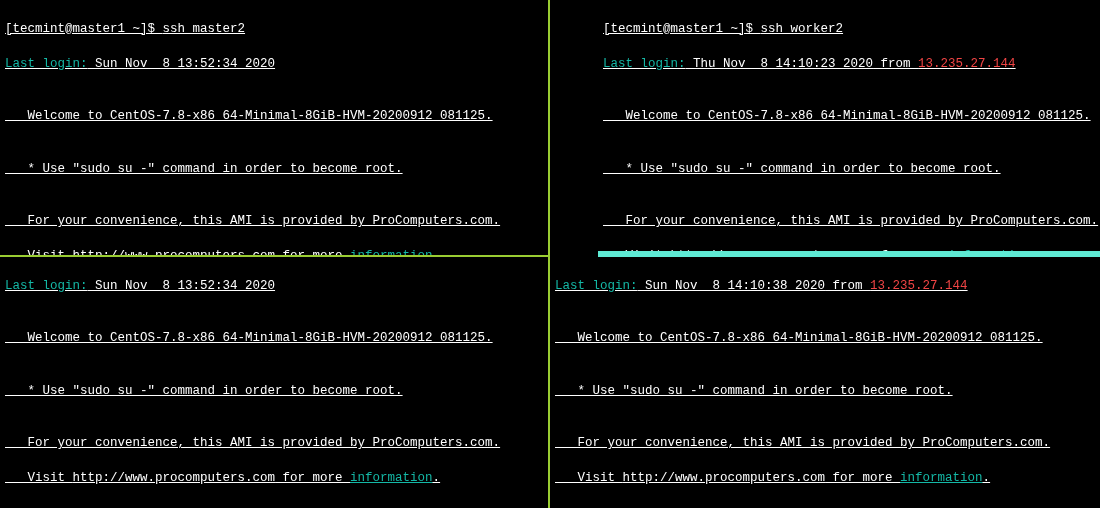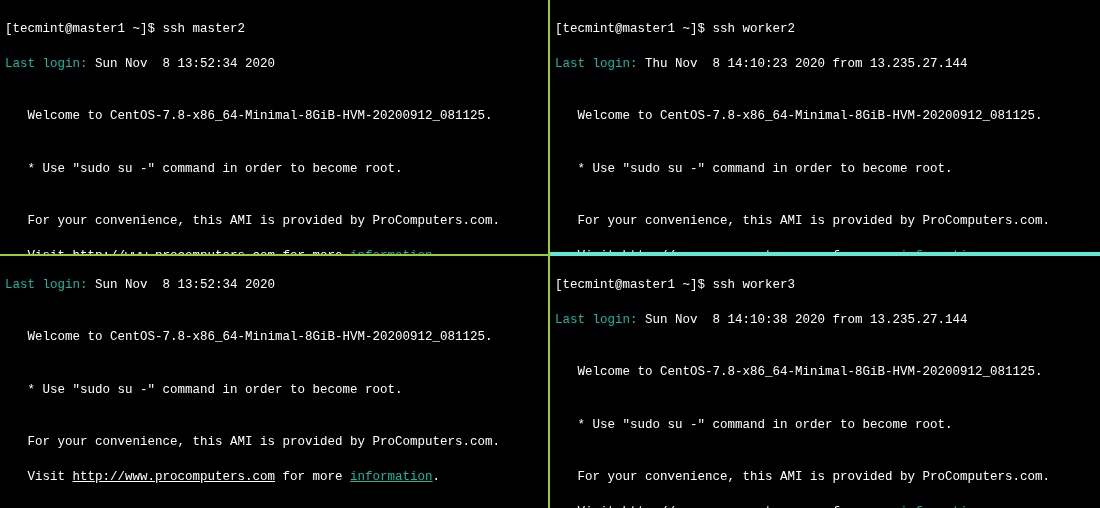--- a/index.html
+++ b/index.html
@@ -21,26 +21,26 @@
     }
     .pane {
       background: #000;
       padding: 3px 5px;
       white-space: pre;
       overflow: hidden;
       position: relative;
     }
     .pane-tl { border-right: 2px solid #9acd32; border-bottom: 2px solid #9acd32; }
     .pane-bl { border-right: 2px solid #9acd32; }
-    .pane-tr { border-bottom: 4px solid #5eead4; }
+    .pane-tr { border-bottom: 6px solid #5eead4; margin-left: 48px; }
     .white { color: #fff; }
     .cyan { color: #14b8a6; }
-    .magenta { color: #ffffff; }
+    .magenta { color: #ef4444; }
     .underline { text-decoration: underline; }
-    .line { white-space: pre; }
+    .line { white-space: pre; text-decoration: underline; }
   </style>
 </head>
 <body>
 
 <div class="grid">
 
   <div class="pane pane-tl">
 <div class="line"><span class="white">[tecmint@master1 ~]$ </span><span class="white">ssh master2</span></div>
 <div class="line"><span class="cyan">Last login:</span><span class="white"> Sun Nov  8 13:52:34 2020</span></div>
 <div class="line"></div>
@@ -92,21 +92,20 @@
 
 
 <div class="line"></div>
 
 
 
 
   </div>
 
   <div class="pane pane-br">
-<div class="line"><span class="white">[tecmint@master1 ~]$ </span><span class="white">ssh worker3</span></div>
 <div class="line"><span class="cyan">Last login:</span><span class="white"> Sun Nov  8 14:10:38 2020</span><span class="white"> from </span><span class="magenta">13.235.27.144</span></div>
 <div class="line"></div>
 <div class="line white">   Welcome to CentOS-7.8-x86_64-Minimal-8GiB-HVM-20200912_081125.</div>
 <div class="line"></div>
 <div class="line white">   * Use "sudo su -" command in order to become root.</div>
 <div class="line"></div>
 <div class="line white">   For your convenience, this AMI is provided by ProComputers.com.</div>
 <div class="line"><span class="white">   Visit </span><span class="white underline">http://www.procomputers.com</span><span class="white"> for more </span><span class="cyan underline">information</span><span class="white">.</span></div>
 <div class="line"></div>
 

